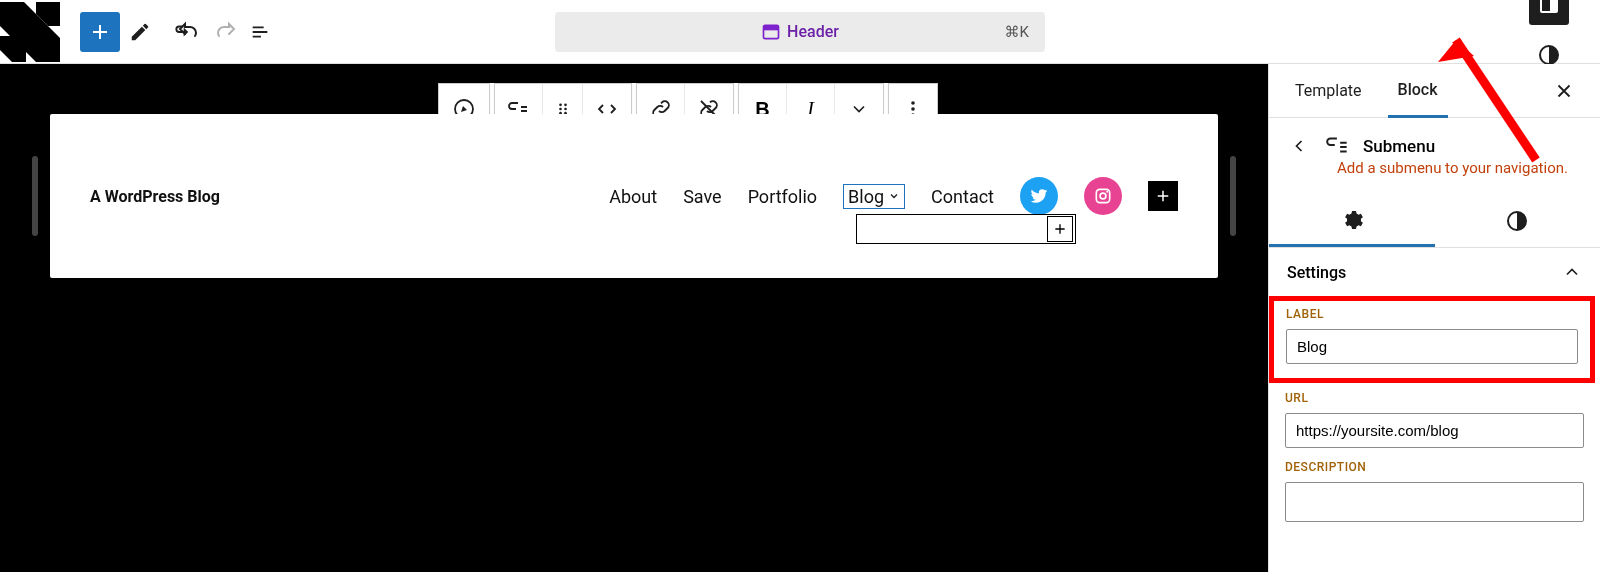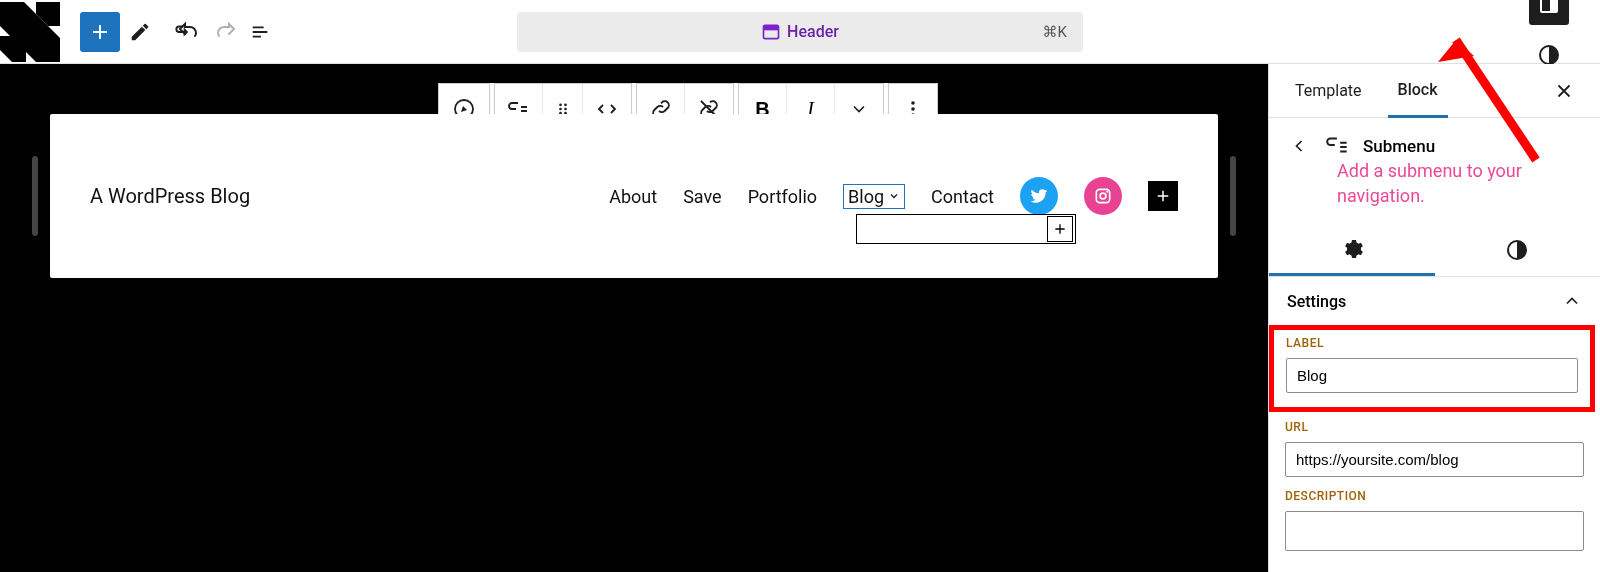--- a/index.html
+++ b/index.html
@@ -8,34 +8,34 @@
 
 .topbar { display: flex; align-items: center; height: 64px; border-bottom: 1px solid #e0e0e0; background: #fff; position: relative; }
 .logo-area { width: 60px; height: 60px; display: flex; align-items: center; justify-content: center; background: #fff; overflow: hidden; }
 .logo-shape { transform: rotate(0deg); }
 
 .topbar-left { display: flex; align-items: center; gap: 0px; padding-left: 20px; }
 .icon-btn { width: 40px; height: 40px; display: inline-flex; align-items: center; justify-content: center; border: none; background: transparent; cursor: pointer; border-radius: 2px; }
 .icon-btn.blue { background: #1e73be; color: #fff; border-radius: 3px; }
 .icon-btn.dark { background: #1e1e1e; color: #fff; border-radius: 3px; }
 
-.center-pill { position: absolute; left: 50%; transform: translateX(-50%); display: flex; align-items: center; justify-content: center; background: #ebebeb; border-radius: 4px; height: 40px; width: 566px; color: #6b21a8; }
+.center-pill { position: absolute; left: 50%; transform: translateX(-50%); display: flex; align-items: center; justify-content: center; background: #ebebeb; border-radius: 4px; height: 40px; width: 490px; color: #6b21a8; }
 .center-pill .pill-label { font-size: 16px; font-weight: 500; margin-left: 6px; }
 .center-pill .shortcut { position: absolute; right: 16px; color: #555; font-size: 15px; }
 
 .topbar-right { margin-left: auto; display: flex; align-items: center; gap: 10px; padding-right: 18px; flex-direction: column; }
 .save-btn { background: #2271b1; color: #fff; border: none; padding: 10px 16px; font-size: 15px; border-radius: 3px; cursor: pointer; font-weight: 500; }
 
 
 .main { display: flex; height: calc(572px - 64px); }
 .canvas-wrap { flex: 1; background: #000; display: flex; align-items: flex-start; justify-content: center; padding-top: 50px; position: relative; }
 .canvas-inner { width: 1168px; position: relative; }
 
 .header-block { background: #fff; display: flex; align-items: center; padding: 0 40px; height: 164px; position: relative; border-radius: 2px; }
-.site-title { font-size: 20px; font-weight: 400; color: #111; }
+.site-title { font-size: 16px; font-weight: 700; color: #111; }
 .nav-row { margin-left: auto; display: flex; align-items: center; gap: 26px; font-size: 18px; color: #111; }
 .nav-item { cursor: pointer; padding: 2px 0; }
 .nav-item.selected { border: 1.5px solid #1e73be; padding: 1px 4px; display: inline-flex; align-items: center; gap: 4px; }
 .social { width: 38px; height: 38px; border-radius: 50%; display: inline-flex; align-items: center; justify-content: center; color: #fff; }
 .social.tw { background: #1da1f2; }
 .social.ig { background: #e84393; }
 .add-block-btn { width: 30px; height: 30px; background: #000; display: inline-flex; align-items: center; justify-content: center; color: #fff; }
 
 .submenu-drop { position: absolute; top: 100px; left: 806px; width: 220px; height: 30px; border: 1px solid #000; background: #fff; display: flex; }
 .submenu-drop .drop-add { width: 26px; height: 26px; border: 1.5px solid #000; display: flex; align-items: center; justify-content: center; margin-left: auto; margin-right: 2px; margin-top: 1px; }
@@ -53,21 +53,21 @@
 
 
 .sidebar { width: 332px; border-left: 1px solid #e0e0e0; background: #fff; overflow: hidden; position: relative; }
 .sb-tabs { display: flex; align-items: center; height: 54px; border-bottom: 1px solid #e0e0e0; padding: 0 16px; }
 .sb-tab { font-size: 16px; padding: 16px 10px; color: #1e1e1e; cursor: pointer; margin-right: 16px; }
 .sb-tab.active { border-bottom: 3px solid #2271b1; color: #1e1e1e; font-weight: 500; }
 .sb-close { margin-left: auto; }
 
 .sb-block-header { display: flex; align-items: center; padding: 14px 16px 4px; gap: 12px; }
 .sb-block-title { font-size: 17px; font-weight: 500; }
-.sb-desc { padding: 0 16px 16px 68px; font-size: 18px; color: #ec4899; line-height: 1.4; margin-top: -6px; }
+.sb-desc { padding: 0 16px 16px 68px; font-size: 15px; color: #c2410c; line-height: 1.4; margin-top: -6px; }
 
 .sb-subtabs { display: flex; border-bottom: 1px solid #e0e0e0; }
 .sb-subtab { flex: 1; display: flex; align-items: center; justify-content: center; height: 52px; }
 .sb-subtab.active { border-bottom: 3px solid #2271b1; }
 
 .sb-section-head { display: flex; align-items: center; justify-content: space-between; padding: 14px 18px; font-size: 16px; font-weight: 500; }
 .red-box { border: 5px solid #f00; margin: 0 5px 6px 0; padding: 6px 12px 14px; }
 .field-label { font-size: 12px; letter-spacing: 0.5px; text-transform: uppercase; color: #a16207; margin-bottom: 8px; font-weight: 500; }
 .text-input { width: 100%; border: 1px solid #8c8c8c; padding: 8px 10px; font-size: 15px; border-radius: 2px; }
 .field-block { padding: 2px 16px 10px; }

